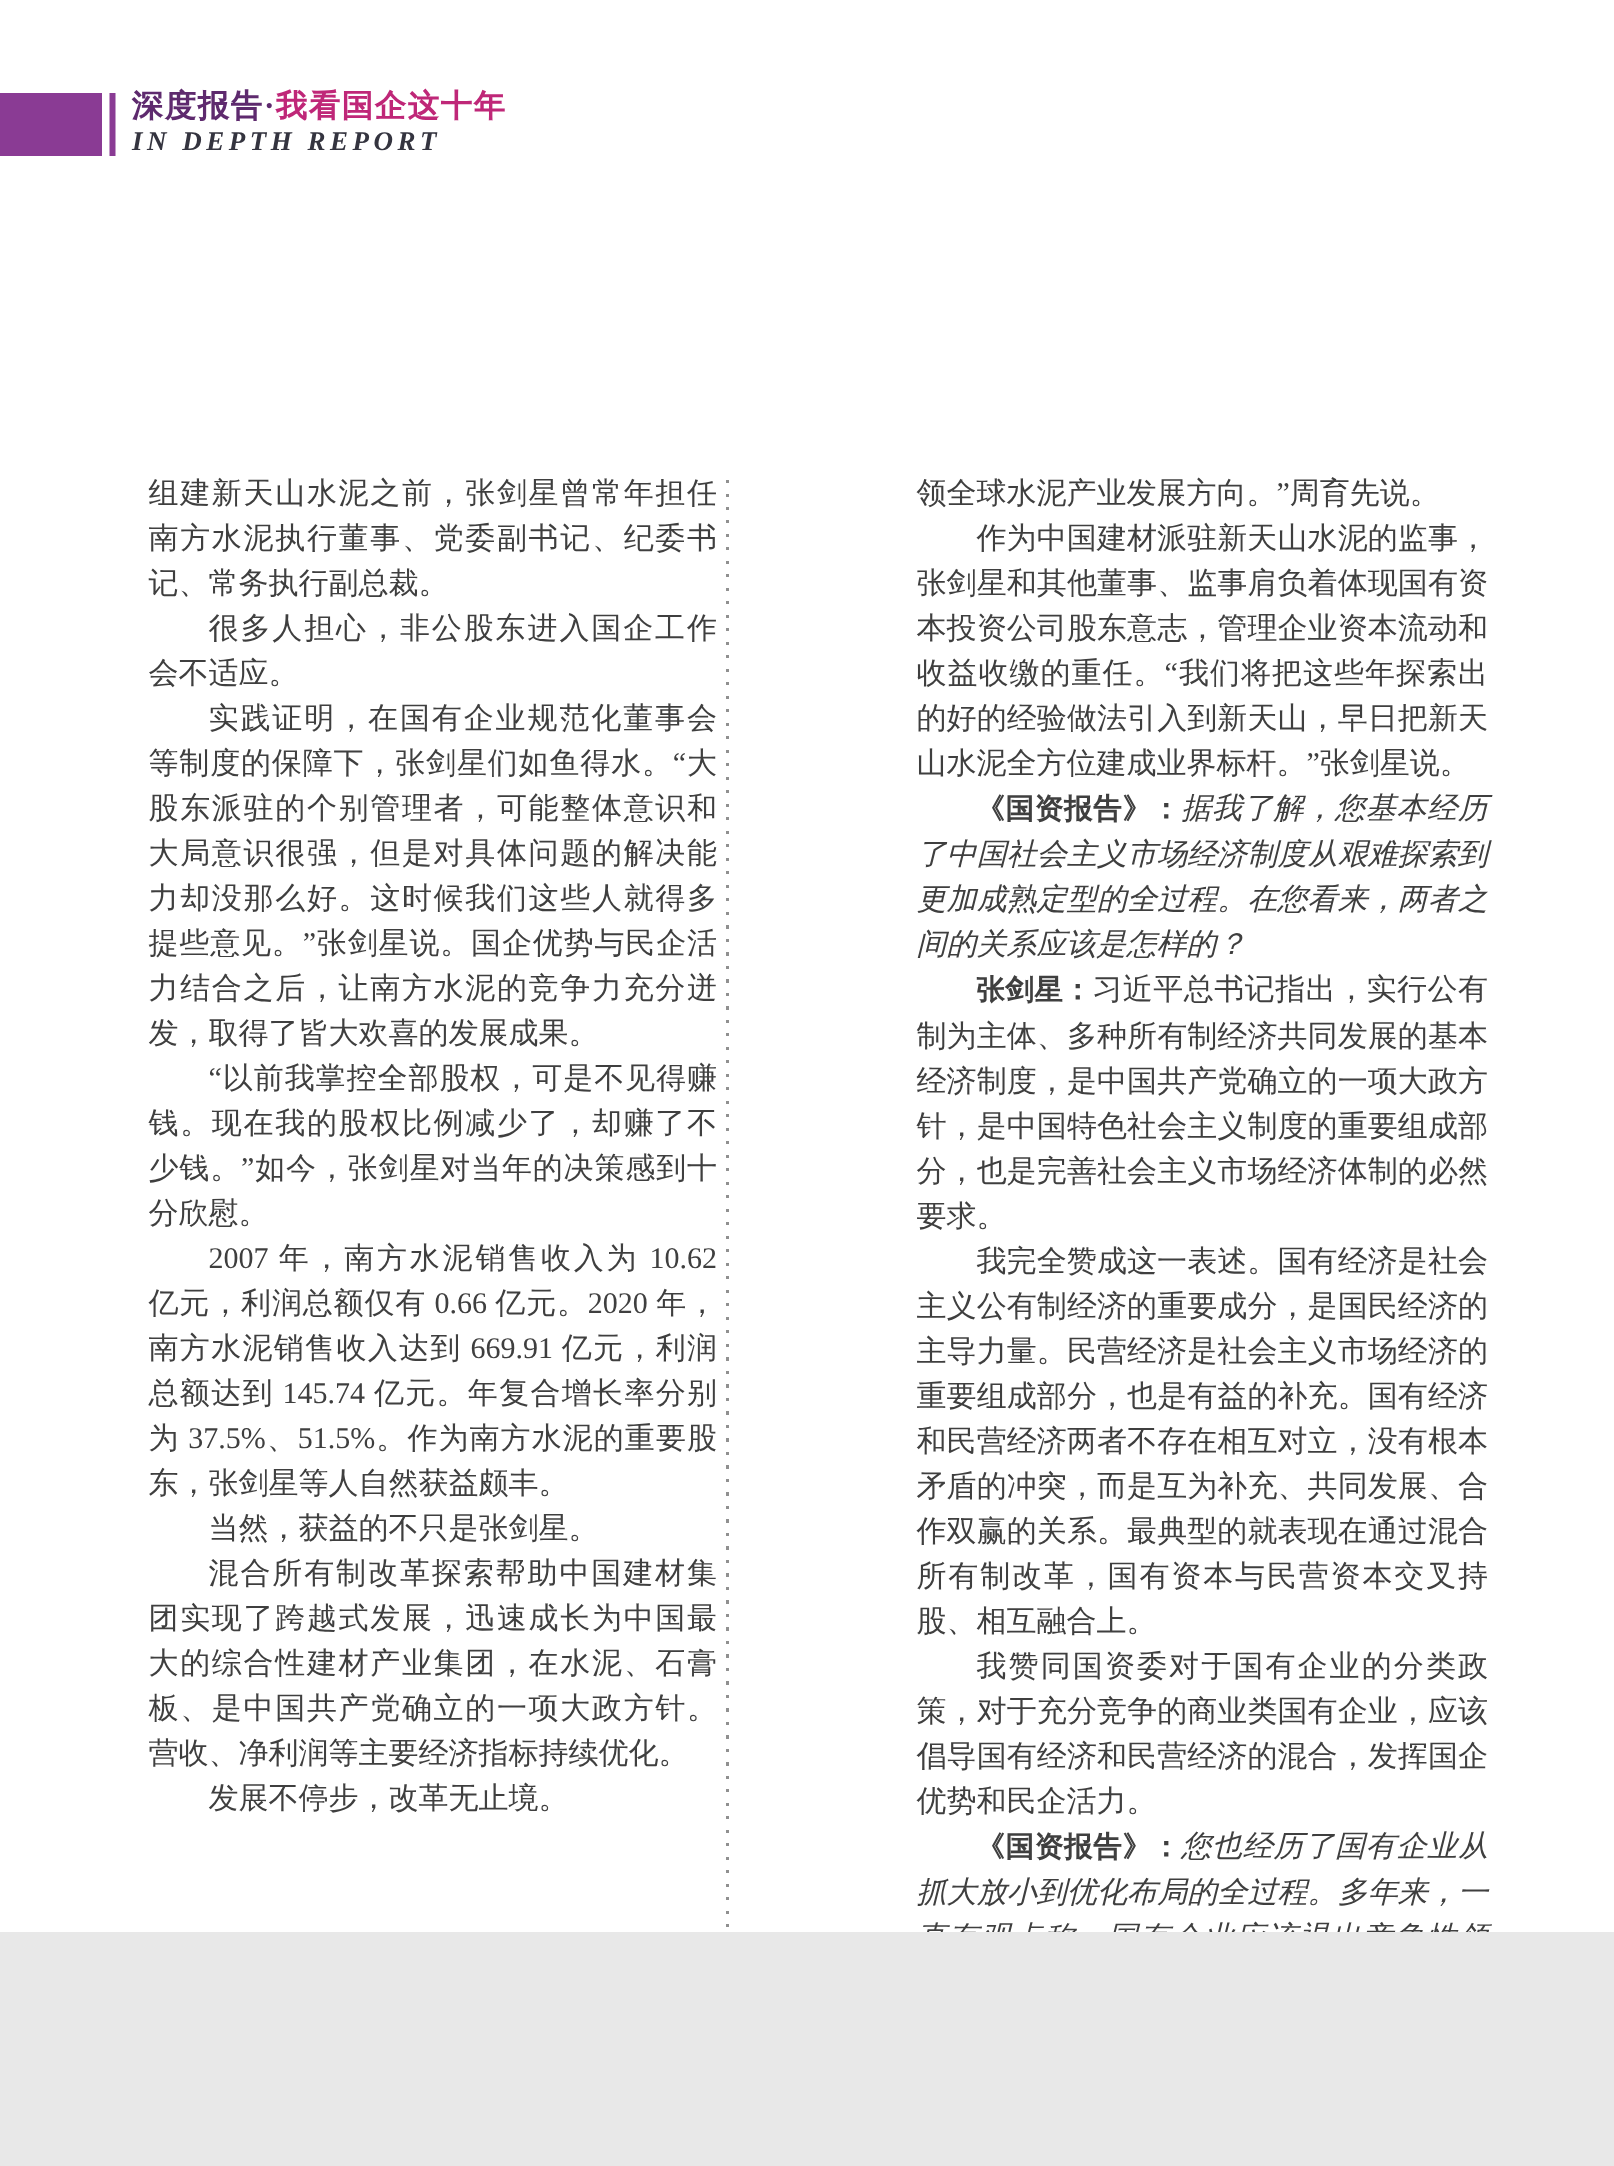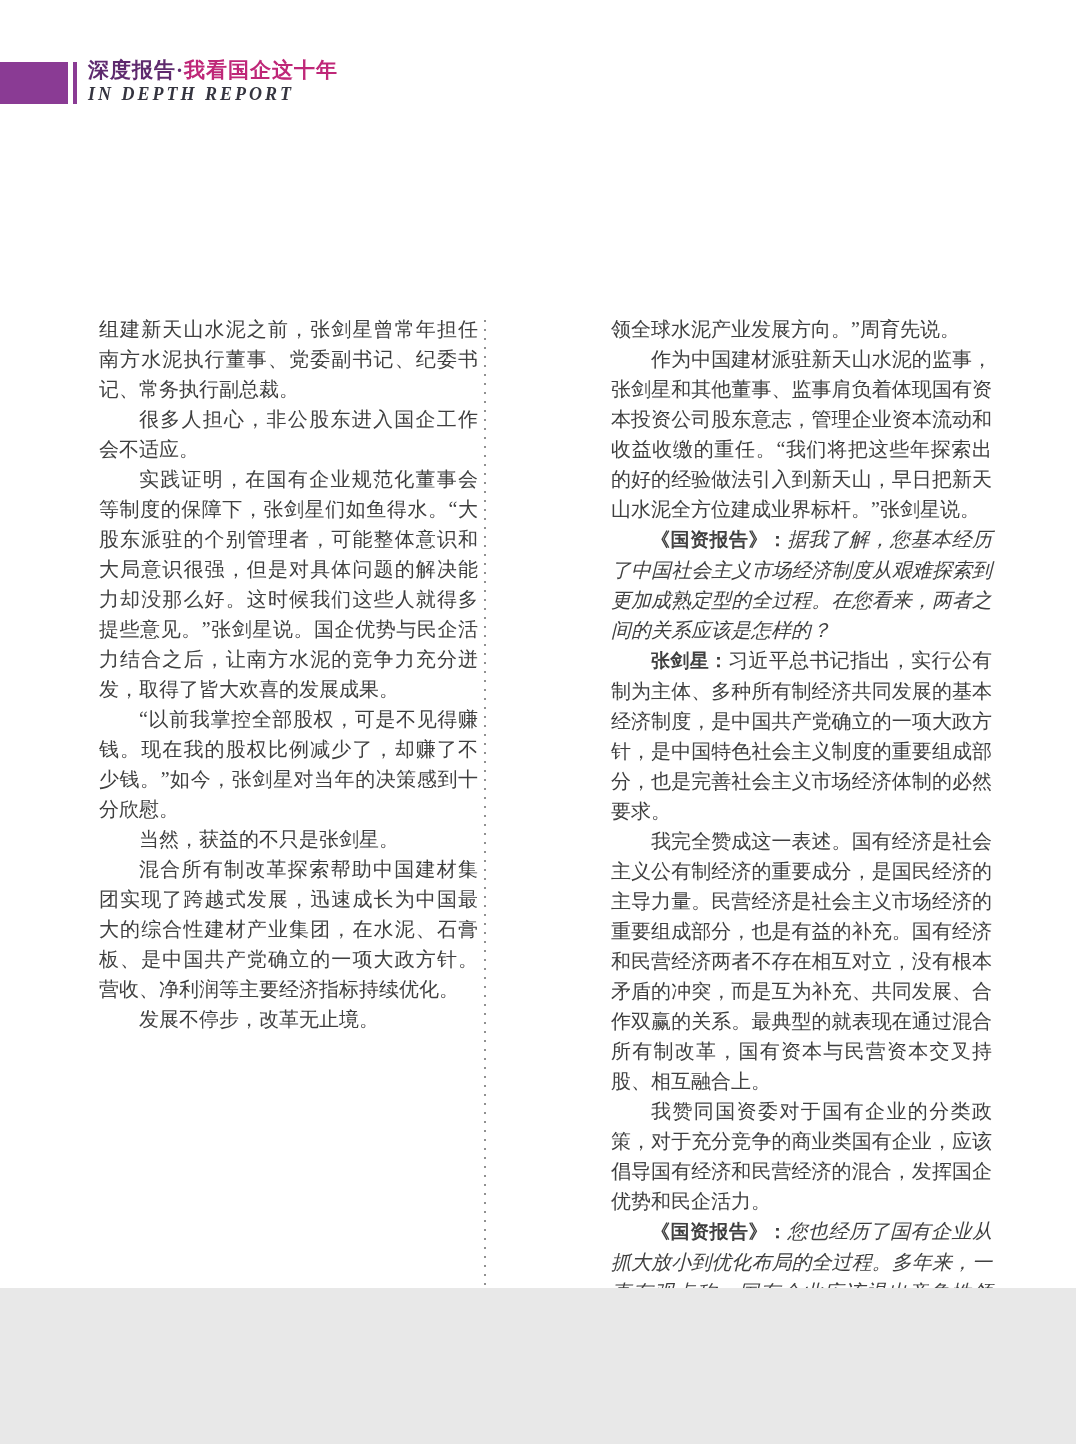--- a/index.html
+++ b/index.html
@@ -89,20 +89,21 @@
       <div class="header-sub">IN DEPTH REPORT</div>
     </div>
   </div>
 
   <div class="columns">
     <div class="col col-left" id="col-left">
         <p class="">组建新天山水泥之前，张剑星曾常年担任南方水泥执行董事、党委副书记、纪委书记、常务执行副总裁。</p>
         <p class="indent">很多人担心，非公股东进入国企工作会不适应。</p>
         <p class="indent">实践证明，在国有企业规范化董事会等制度的保障下，张剑星们如鱼得水。“大股东派驻的个别管理者，可能整体意识和大局意识很强，但是对具体问题的解决能力却没那么好。这时候我们这些人就得多提些意见。”张剑星说。国企优势与民企活力结合之后，让南方水泥的竞争力充分迸发，取得了皆大欢喜的发展成果。</p>
         <p class="indent">“以前我掌控全部股权，可是不见得赚钱。现在我的股权比例减少了，却赚了不少钱。”如今，张剑星对当年的决策感到十分欣慰。</p>
+        <p class="indent">2007 年，南方水泥销售收入为 10.62 亿元，利润总额仅有 0.66 亿元。2020 年，南方水泥销售收入达到 669.91 亿元，利润总额达到 145.74 亿元。年复合增长率分别为 37.5%、51.5%。作为南方水泥的重要股东，张剑星等人自然获益颇丰。</p>
         <p class="indent">当然，获益的不只是张剑星。</p>
         <p class="indent">混合所有制改革探索帮助中国建材集团实现了跨越式发展，迅速成长为中国最大的综合性建材产业集团，在水泥、石膏板、是中国共产党确立的一项大政方针。营收、净利润等主要经济指标持续优化。</p>
         <p class="indent">发展不停步，改革无止境。</p>
       </div>
     <div class="divider"></div>
     <div class="col col-right" id="col-right">
         <p class="">领全球水泥产业发展方向。”周育先说。</p>
         <p class="indent">作为中国建材派驻新天山水泥的监事，张剑星和其他董事、监事肩负着体现国有资本投资公司股东意志，管理企业资本流动和收益收缴的重任。“我们将把这些年探索出的好的经验做法引入到新天山，早日把新天山水泥全方位建成业界标杆。”张剑星说。</p>
         <p class="interview indent"><span class="lead">《国资报告》：</span>据我了解，您基本经历了中国社会主义市场经济制度从艰难探索到更加成熟定型的全过程。在您看来，两者之间的关系应该是怎样的？</p>
         <p class="indent"><span class="lead">张剑星：</span>习近平总书记指出，实行公有制为主体、多种所有制经济共同发展的基本经济制度，是中国共产党确立的一项大政方针，是中国特色社会主义制度的重要组成部分，也是完善社会主义市场经济体制的必然要求。</p>

